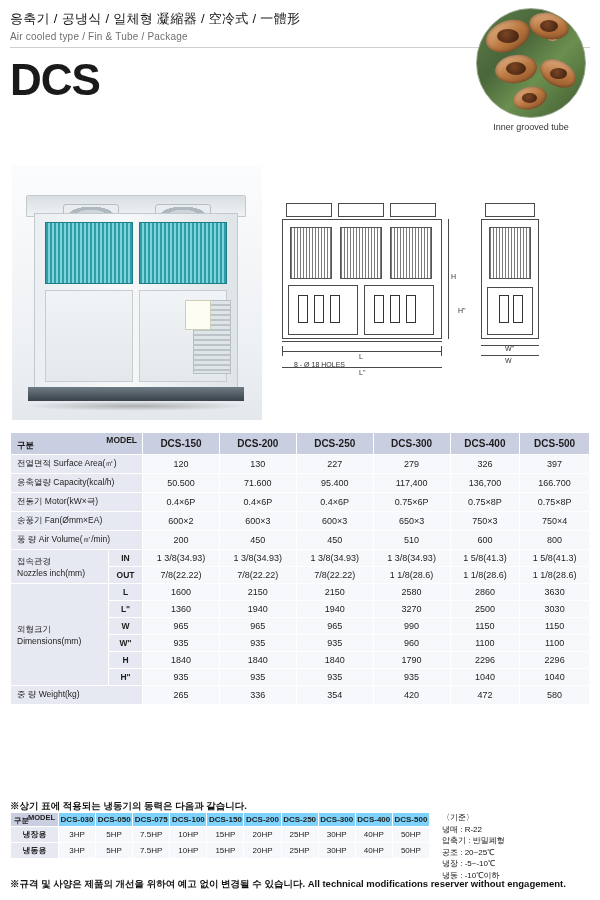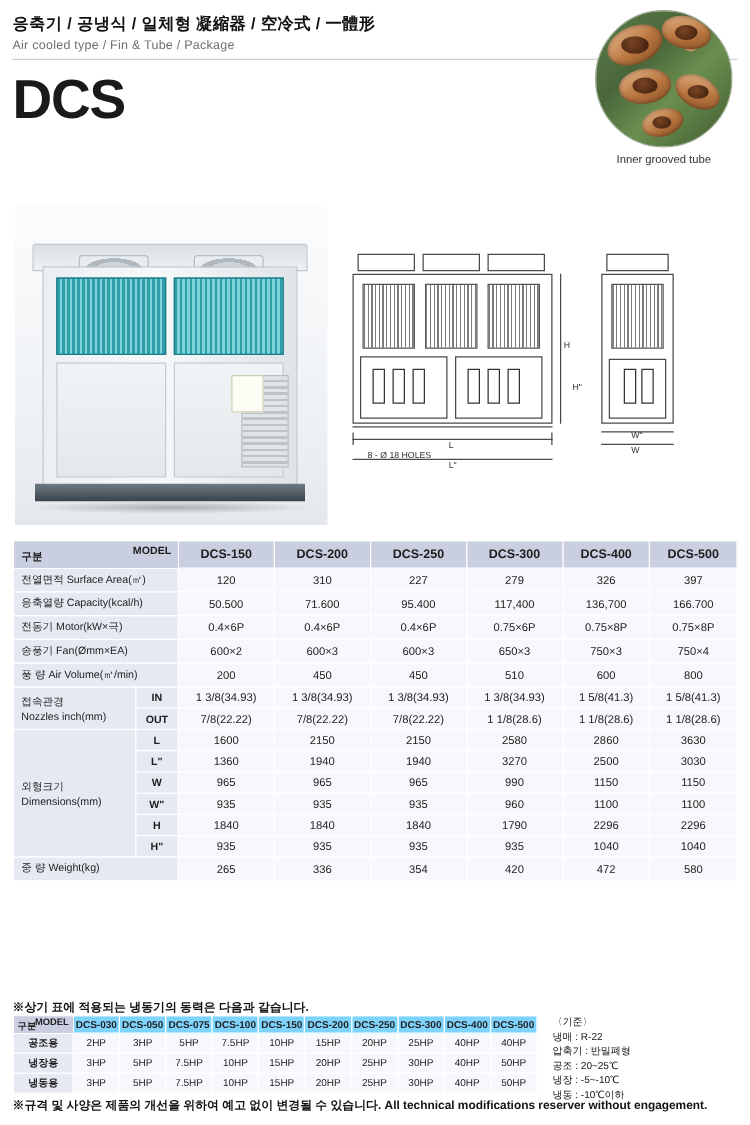--- a/index.html
+++ b/index.html
@@ -11,21 +11,21 @@
     color:#222;
     position:relative;
     overflow:hidden;
   }
   
   .header {
     position:absolute; left:0; top:0; width:600px; height:150px;
   }
   .hdr-line1 {
     position:absolute; left:10px; top:10px;
-    font-size:13px; font-weight:bold; color:#111; letter-spacing:0.3px;
+    font-size:13px; font-weight:normal; color:#111; letter-spacing:0.3px;
   }
   .hdr-line2 {
     position:absolute; left:10px; top:31px;
     font-size:10px; color:#6f6f6f; letter-spacing:0.2px;
   }
   .hdr-rule {
     position:absolute; left:10px; top:47px; width:580px; height:1px;
     background:#cfcfcf;
   }
   .hdr-model {
@@ -293,21 +293,21 @@
       <td>DCS-300</td>
       <td>DCS-400</td>
       <td>DCS-500</td>
     </tr>
   </thead>
   <tbody>
 
     <tr>
       <td class="rowhead" colspan="2">전열면적  Surface Area(㎡)</td>
       <td class="val">120</td>
-      <td class="val">310</td>
+      <td class="val">130</td>
       <td class="val">227</td>
       <td class="val">279</td>
       <td class="val">326</td>
       <td class="val">397</td>
     </tr>
     <tr>
       <td class="rowhead" colspan="2">응축열량  Capacity(kcal/h)</td>
       <td class="val">50.500</td>
       <td class="val">71.600</td>
       <td class="val">95.400</td>
@@ -449,33 +449,20 @@
       <td>DCS-150</td>
       <td>DCS-200</td>
       <td>DCS-250</td>
       <td>DCS-300</td>
       <td>DCS-400</td>
       <td>DCS-500</td>
     </tr>
   </thead>
   <tbody>
     <tr>
-      <td class="rh">공조용</td>
-      <td class="v">2HP</td>
-      <td class="v">3HP</td>
-      <td class="v">5HP</td>
-      <td class="v">7.5HP</td>
-      <td class="v">10HP</td>
-      <td class="v">15HP</td>
-      <td class="v">20HP</td>
-      <td class="v">25HP</td>
-      <td class="v">40HP</td>
-      <td class="v">40HP</td>
-    </tr>
-    <tr>
       <td class="rh">냉장용</td>
       <td class="v">3HP</td>
       <td class="v">5HP</td>
       <td class="v">7.5HP</td>
       <td class="v">10HP</td>
       <td class="v">15HP</td>
       <td class="v">20HP</td>
       <td class="v">25HP</td>
       <td class="v">30HP</td>
       <td class="v">40HP</td>

